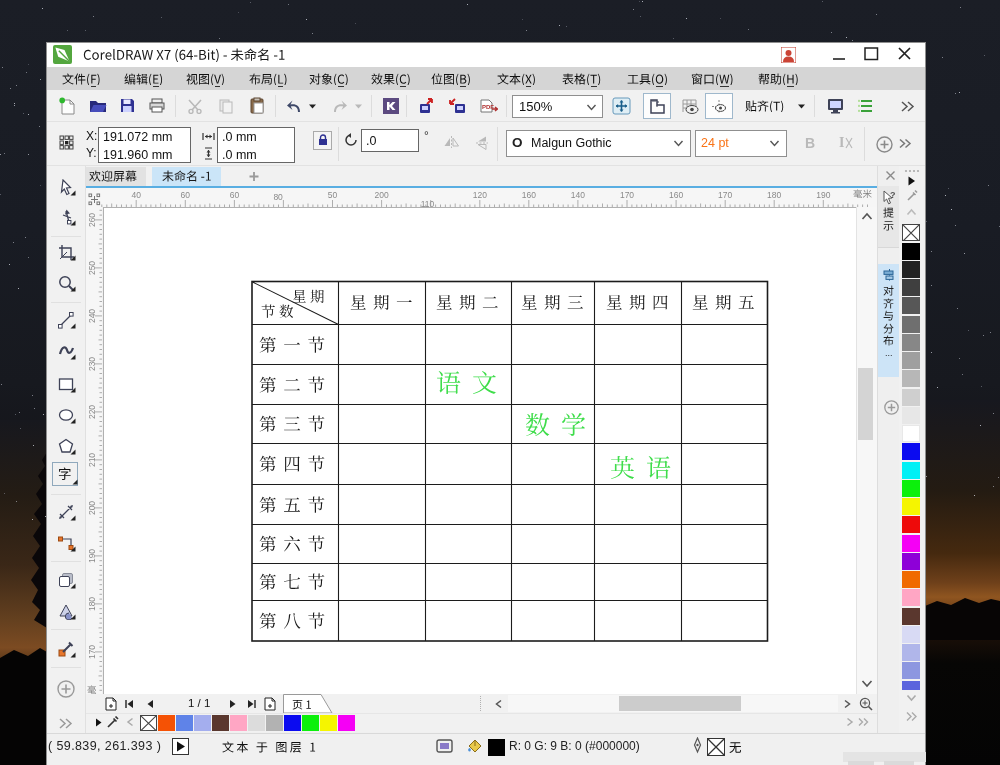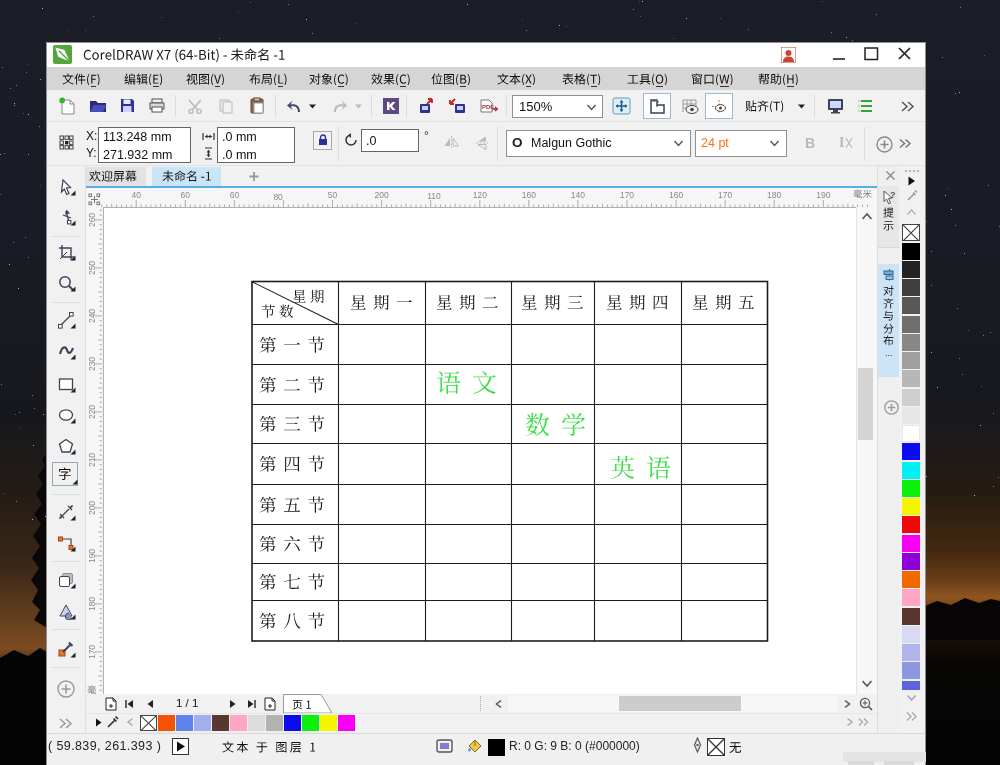--- a/index.html
+++ b/index.html
@@ -218,22 +218,22 @@
         <rect x="1" y="10.6" width="3.4" height="3.4"></rect>
         <rect x="6" y="10.6" width="3.4" height="3.4"></rect>
         <rect x="10.6" y="10.6" width="3.4" height="3.4"></rect>
       </g>
       <rect x="6" y="6" width="3.4" height="3.4" fill="#222"></rect>
     </svg></div>
 <div style="position:absolute;left:86px;top:130px;font:400 12px 'Liberation Sans', sans-serif;color:#111;letter-spacing:0px;white-space:nowrap;line-height:1">X:</div>
 <div style="position:absolute;left:86px;top:147px;font:400 12px 'Liberation Sans', sans-serif;color:#111;letter-spacing:0px;white-space:nowrap;line-height:1">Y:</div>
 <div style="position:absolute;left:98px;top:126.5px;width:93px;height:18.5px;background:#fff;border:1px solid #666;"></div>
 <div style="position:absolute;left:98px;top:144px;width:93px;height:18.5px;background:#fff;border:1px solid #666;border-top:none;"></div>
-<div style="position:absolute;left:103px;top:131px;font:400 12.5px 'Liberation Sans', sans-serif;color:#111;letter-spacing:0px;white-space:nowrap;line-height:1">113.248 mm</div>
-<div style="position:absolute;left:103px;top:148.5px;font:400 12.5px 'Liberation Sans', sans-serif;color:#111;letter-spacing:0px;white-space:nowrap;line-height:1">271.932 mm</div>
+<div style="position:absolute;left:103px;top:131px;font:400 12.5px 'Liberation Sans', sans-serif;color:#111;letter-spacing:0px;white-space:nowrap;line-height:1">191.072 mm</div>
+<div style="position:absolute;left:103px;top:148.5px;font:400 12.5px 'Liberation Sans', sans-serif;color:#111;letter-spacing:0px;white-space:nowrap;line-height:1">191.960 mm</div>
 <div style="position:absolute;left:202px;top:132px;line-height:0"><svg width="13" height="9" viewBox="0 0 13 9">
       <path d="M1 1 v7 M12 1 v7 M3 4.5 h7" stroke="#333" stroke-width="1.2"></path>
       <path d="M3 4.5 l2.5-2 v4 z M10 4.5 l-2.5-2 v4 z" fill="#333"></path>
     </svg></div>
 <div style="position:absolute;left:204px;top:147px;line-height:0"><svg width="9" height="13" viewBox="0 0 9 13">
       <path d="M1 1 h7 M1 12 h7 M4.5 3 v7" stroke="#333" stroke-width="1.2"></path>
       <path d="M4.5 3 l-2 2.5 h4 z M4.5 10 l-2-2.5 h4 z" fill="#333"></path>
     </svg></div>
 <div style="position:absolute;left:217px;top:126.5px;width:78px;height:18.5px;background:#fff;border:1px solid #666;"></div>
 <div style="position:absolute;left:217px;top:144px;width:78px;height:18.5px;background:#fff;border:1px solid #666;border-top:none;"></div>
@@ -309,21 +309,21 @@
         <rect x="9" y="9" width="2.6" height="2.6"></rect>
       </g>
       <path d="M6.5 3 v7 M3 6.5 h7" stroke="#777"></path>
     </svg></div>
 <div style="position:absolute;left:126.2px;top:190.5px;width:20px;text-align:center;font:400 8.5px 'Liberation Sans', sans-serif;color:#8a8a8a;letter-spacing:0px;white-space:nowrap;line-height:1">40</div>
 <div style="position:absolute;left:175.3px;top:190.5px;width:20px;text-align:center;font:400 8.5px 'Liberation Sans', sans-serif;color:#8a8a8a;letter-spacing:0px;white-space:nowrap;line-height:1">60</div>
 <div style="position:absolute;left:224.4px;top:190.5px;width:20px;text-align:center;font:400 8.5px 'Liberation Sans', sans-serif;color:#8a8a8a;letter-spacing:0px;white-space:nowrap;line-height:1">60</div>
 <div style="position:absolute;left:273.4px;top:193px;width:20px;text-align:left;font:400 8.5px 'Liberation Sans', sans-serif;color:#8a8a8a;letter-spacing:0px;white-space:nowrap;line-height:1">80</div>
 <div style="position:absolute;left:322.5px;top:190.5px;width:20px;text-align:center;font:400 8.5px 'Liberation Sans', sans-serif;color:#8a8a8a;letter-spacing:0px;white-space:nowrap;line-height:1">50</div>
 <div style="position:absolute;left:371.6px;top:190.5px;width:20px;text-align:center;font:400 8.5px 'Liberation Sans', sans-serif;color:#8a8a8a;letter-spacing:0px;white-space:nowrap;line-height:1">200</div>
-<div style="position:absolute;left:420.7px;top:192px;width:20px;text-align:right;font:400 8.5px 'Liberation Sans', sans-serif;color:#8a8a8a;letter-spacing:0px;white-space:nowrap;line-height:1">110</div>
+<div style="position:absolute;left:420.7px;top:200px;width:20px;text-align:left;font:400 8.5px 'Liberation Sans', sans-serif;color:#8a8a8a;letter-spacing:0px;white-space:nowrap;line-height:1">110</div>
 <div style="position:absolute;left:469.8px;top:190.5px;width:20px;text-align:center;font:400 8.5px 'Liberation Sans', sans-serif;color:#8a8a8a;letter-spacing:0px;white-space:nowrap;line-height:1">120</div>
 <div style="position:absolute;left:518.8px;top:190.5px;width:20px;text-align:center;font:400 8.5px 'Liberation Sans', sans-serif;color:#8a8a8a;letter-spacing:0px;white-space:nowrap;line-height:1">160</div>
 <div style="position:absolute;left:567.9px;top:190.5px;width:20px;text-align:center;font:400 8.5px 'Liberation Sans', sans-serif;color:#8a8a8a;letter-spacing:0px;white-space:nowrap;line-height:1">140</div>
 <div style="position:absolute;left:617.0px;top:190.5px;width:20px;text-align:center;font:400 8.5px 'Liberation Sans', sans-serif;color:#8a8a8a;letter-spacing:0px;white-space:nowrap;line-height:1">170</div>
 <div style="position:absolute;left:666.1px;top:190.5px;width:20px;text-align:center;font:400 8.5px 'Liberation Sans', sans-serif;color:#8a8a8a;letter-spacing:0px;white-space:nowrap;line-height:1">160</div>
 <div style="position:absolute;left:715.2px;top:190.5px;width:20px;text-align:center;font:400 8.5px 'Liberation Sans', sans-serif;color:#8a8a8a;letter-spacing:0px;white-space:nowrap;line-height:1">170</div>
 <div style="position:absolute;left:764.2px;top:190.5px;width:20px;text-align:center;font:400 8.5px 'Liberation Sans', sans-serif;color:#8a8a8a;letter-spacing:0px;white-space:nowrap;line-height:1">180</div>
 <div style="position:absolute;left:813.3px;top:190.5px;width:20px;text-align:center;font:400 8.5px 'Liberation Sans', sans-serif;color:#8a8a8a;letter-spacing:0px;white-space:nowrap;line-height:1">190</div>
 <svg style="position:absolute;left:86px;top:188px" width="791" height="19" viewBox="86 188 791 19" xmlns="http://www.w3.org/2000/svg">
     <g transform="translate(0,188)" stroke="#9a9a9a" stroke-width="0.8">
@@ -909,21 +909,21 @@
       <path d="M9 1 v3 h3" fill="none" stroke="#222"></path>
       <path d="M5 9 h4 M7 7 v4" stroke="#222"></path>
     </svg></div>
 <div style="position:absolute;left:124px;top:699px;line-height:0"><svg width="10" height="10" viewBox="0 0 10 10">
       <path d="M2 1 V9" stroke="#222" stroke-width="1.4"></path>
       <path d="M9 1 L3.5 5 L9 9 Z" fill="#222"></path>
     </svg></div>
 <div style="position:absolute;left:146px;top:699px;line-height:0"><svg width="8" height="10" viewBox="0 0 8 10">
       <path d="M7 1 L1.5 5 L7 9 Z" fill="#222"></path>
     </svg></div>
-<div style="position:absolute;left:176px;top:698px;font:400 11.5px 'Liberation Sans', sans-serif;color:#111;letter-spacing:0px;white-space:nowrap;line-height:1">1 / 1</div>
+<div style="position:absolute;left:188px;top:698px;font:400 11.5px 'Liberation Sans', sans-serif;color:#111;letter-spacing:0px;white-space:nowrap;line-height:1">1 / 1</div>
 <div style="position:absolute;left:229px;top:699px;line-height:0"><svg width="8" height="10" viewBox="0 0 8 10">
       <path d="M1 1 L6.5 5 L1 9 Z" fill="#222"></path>
     </svg></div>
 <div style="position:absolute;left:247px;top:699px;line-height:0"><svg width="10" height="10" viewBox="0 0 10 10">
       <path d="M8 1 V9" stroke="#222" stroke-width="1.4"></path>
       <path d="M1 1 L6.5 5 L1 9 Z" fill="#222"></path>
     </svg></div>
 <div style="position:absolute;left:263px;top:697px;line-height:0"><svg width="14" height="14" viewBox="0 0 14 14" xmlns="http://www.w3.org/2000/svg">
       <path d="M2 1 h7 l3 3 v9 h-10 z" fill="#fff" stroke="#222"></path>
       <path d="M9 1 v3 h3" fill="none" stroke="#222"></path>

